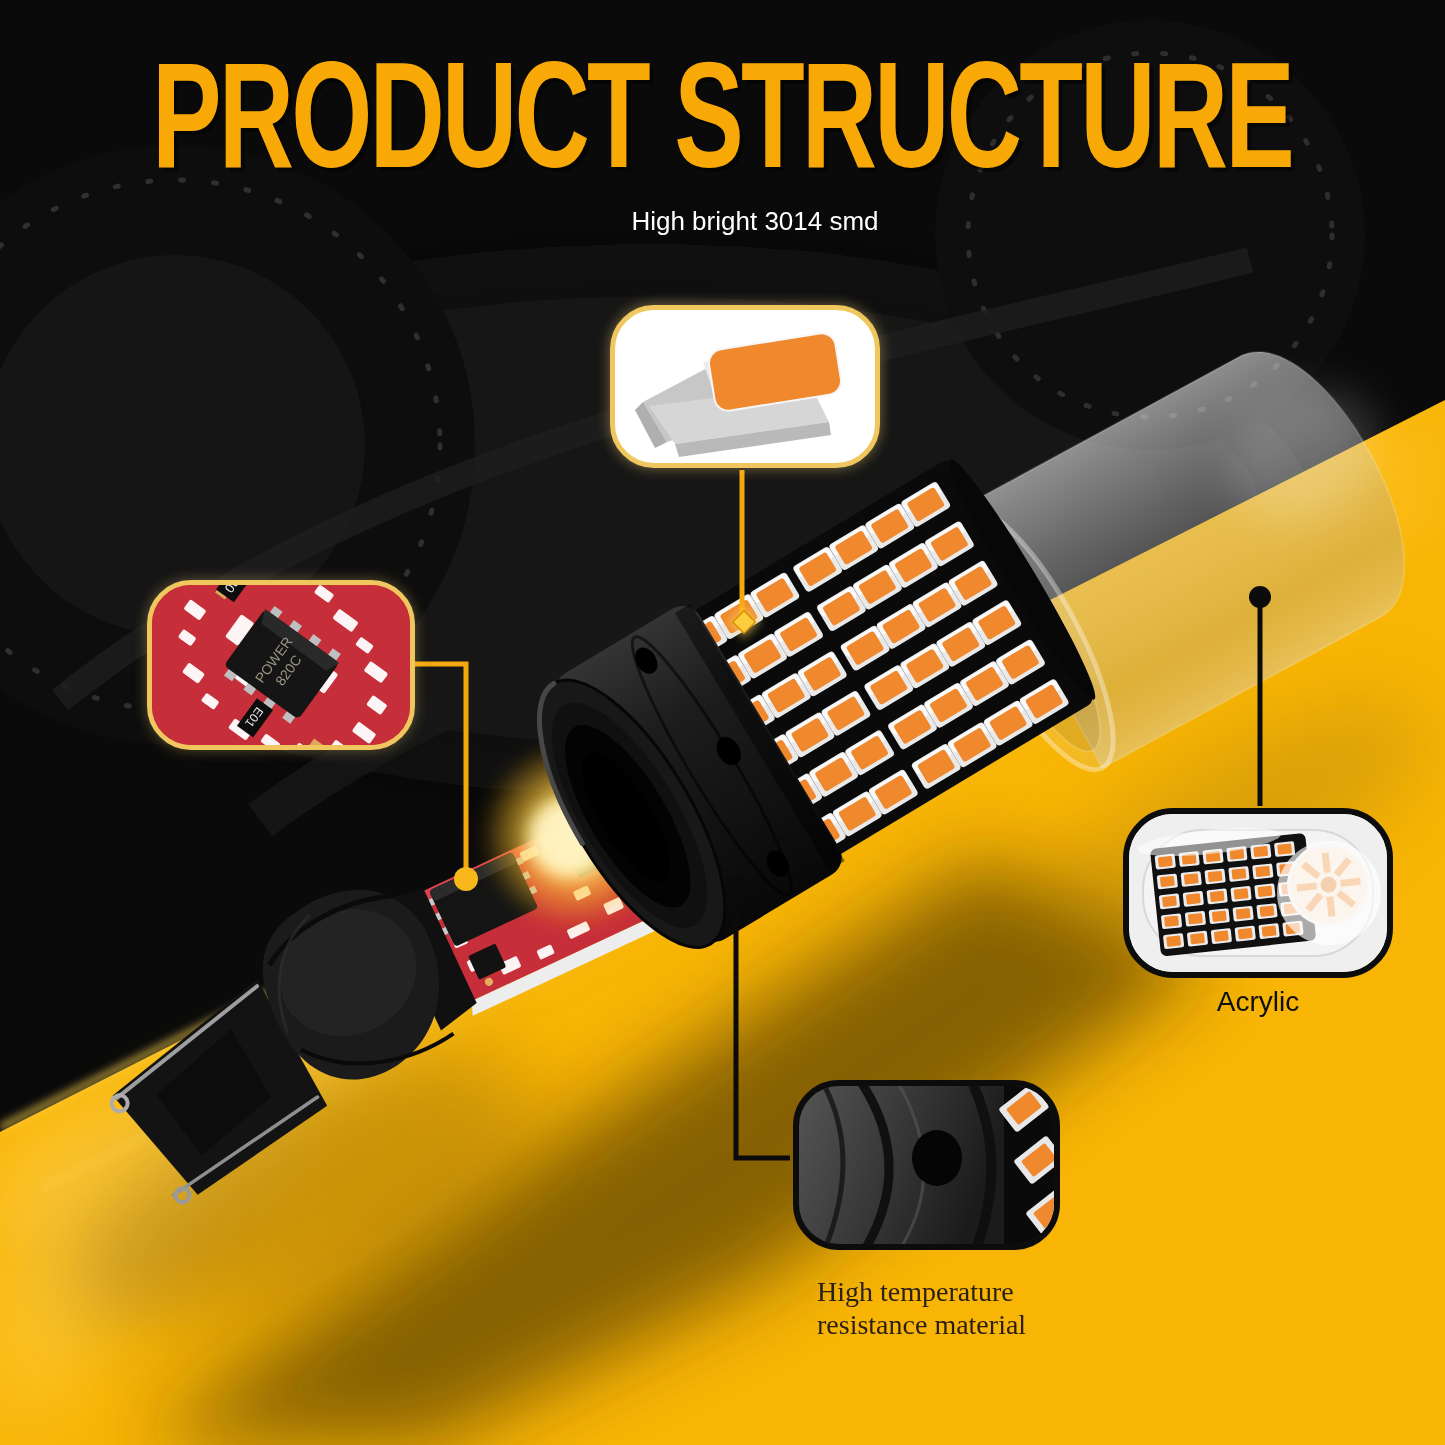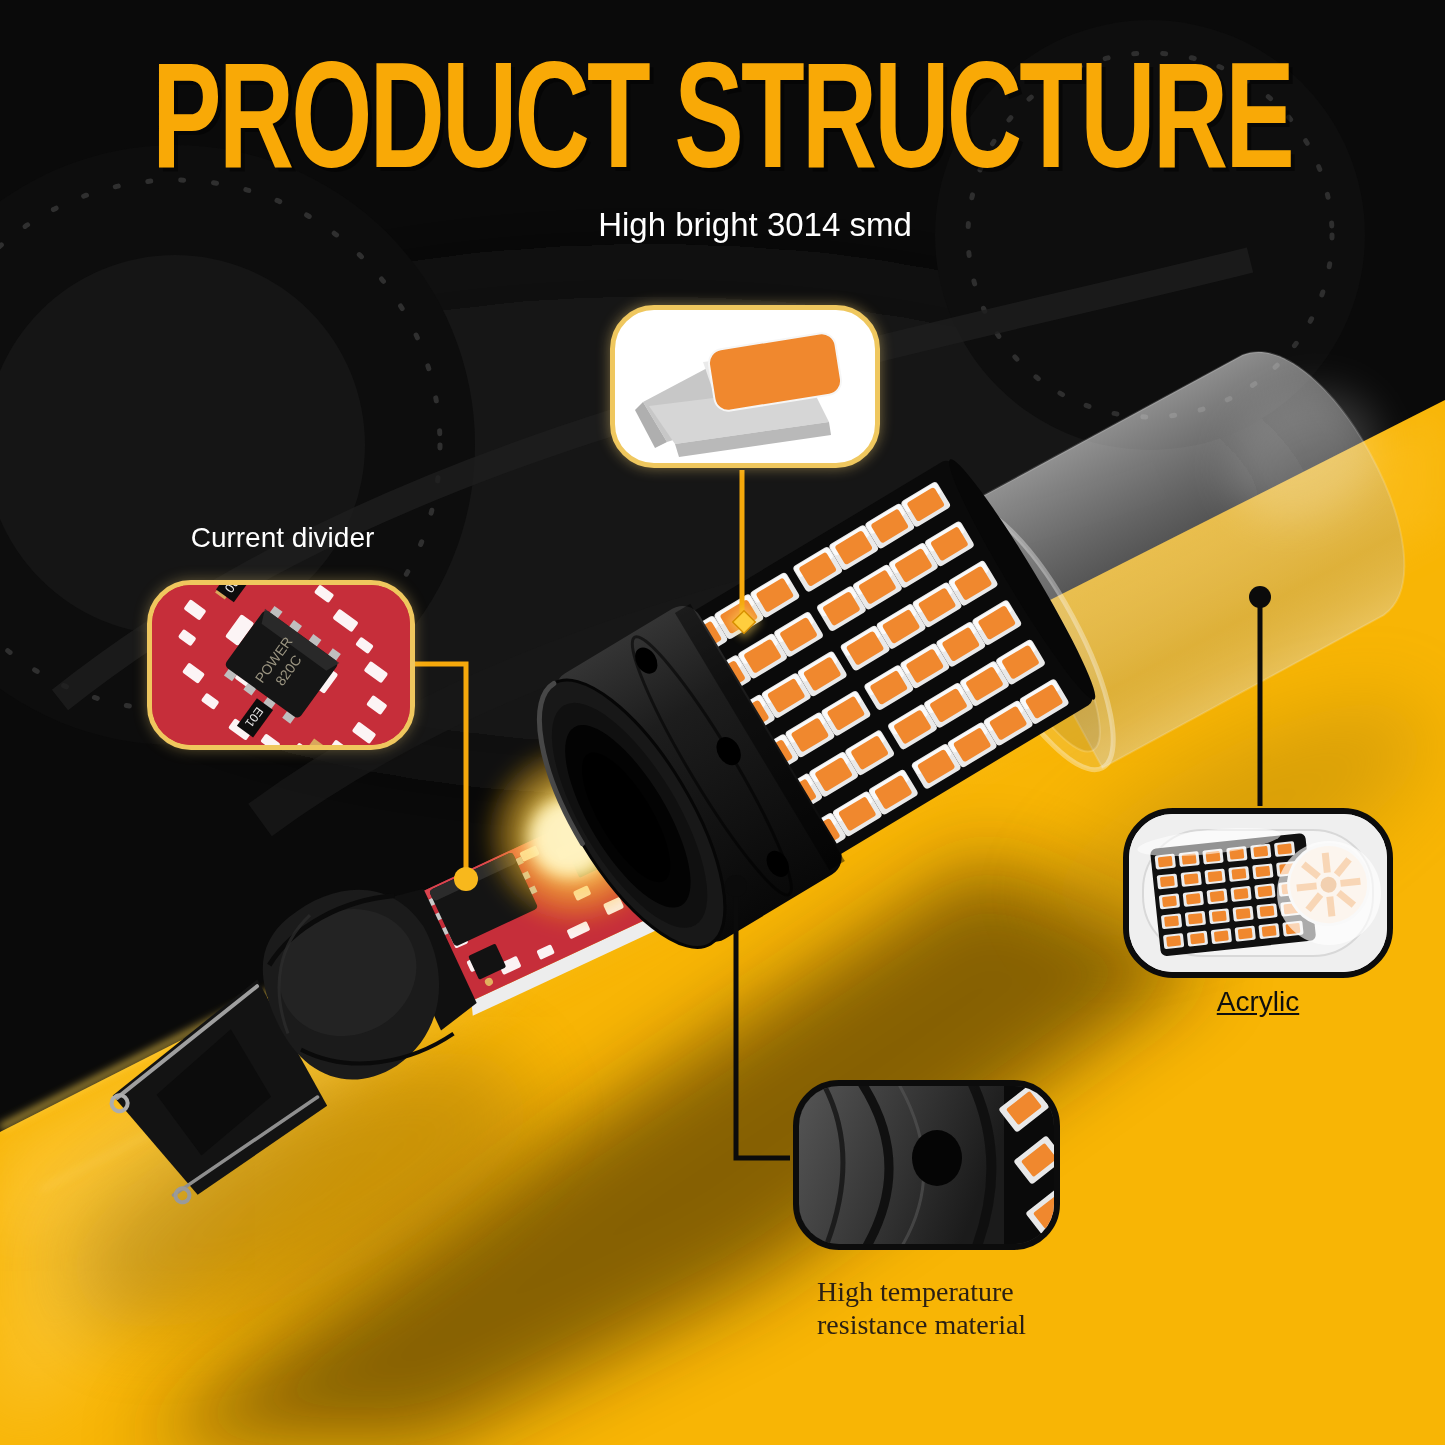--- a/index.html
+++ b/index.html
@@ -10,23 +10,23 @@
   #inset-smd{left:610px;top:305px;width:270px;height:163px;border:5px solid var(--inset_border_gold);
              border-radius:44px;background:#ffffff;box-shadow:0 0 14px rgba(250,215,120,.45);}
   #inset-current{left:147px;top:580px;width:268px;height:170px;border:5px solid var(--inset_border_gold);
              border-radius:44px;background:var(--pcb_red);box-shadow:0 0 14px rgba(250,215,120,.35);}
   #inset-acrylic{left:1123px;top:808px;width:270px;height:170px;border:6px solid #0c0c0c;
              border-radius:50px;background:#f4f4f4;}
   #inset-hightemp{left:793px;top:1080px;width:267px;height:170px;border:6px solid #0c0c0c;
              border-radius:46px;background:#2e2e2e;}
   .inset svg{display:block;width:100%;height:100%;}
   .label{position:absolute;}
-  #label-smd{left:565px;top:206px;width:380px;text-align:center;font-size:33px;color:var(--label_white);}
+  #label-smd{left:565px;top:206px;width:380px;text-align:center;font-size:26px;color:var(--label_white);}
   #label-current{left:150px;top:522px;width:265px;text-align:center;font-size:28px;color:var(--label_white);}
-  #label-acrylic{left:1123px;top:986px;width:270px;text-align:center;font-size:28px;color:#0f0f0f;text-decoration:underline;}
+  #label-acrylic{left:1123px;top:986px;width:270px;text-align:center;font-size:28px;color:#0f0f0f;}
   #label-hightemp{left:817px;top:1275px;width:280px;font-size:28px;line-height:33px;color:var(--label_dark);}
   #label-hightemp span{display:block;font-family:Liberation Serif, serif;}
 </style>
 </head>
 <body>
 
 <div class="stage">
 
 <svg class="scene" width="1445" height="1445" viewBox="0 0 1445 1445" xmlns="http://www.w3.org/2000/svg">
   <defs>
@@ -395,20 +395,19 @@
     <ellipse cx="138" cy="72" rx="25" ry="28" fill="#050505"></ellipse>
     <g>
       <use href="#chipHT" x="0" y="0" transform="translate(225,22) rotate(-38)"></use>
       <use href="#chipHT" x="0" y="0" transform="translate(240,74) rotate(-38)"></use>
       <use href="#chipHT" x="0" y="0" transform="translate(252,126) rotate(-38)"></use>
     </g>
   </svg>
 </div>
 
 <div class="label" id="label-smd">High bright 3014 smd</div>
-<div class="label" id="label-current">Current divider</div>
 <div class="label" id="label-acrylic">Acrylic</div>
 <div class="label" id="label-hightemp">
   <span>High temperature</span>
   <span>resistance material</span>
 </div>
 
 </div>
 
 </body></html>

